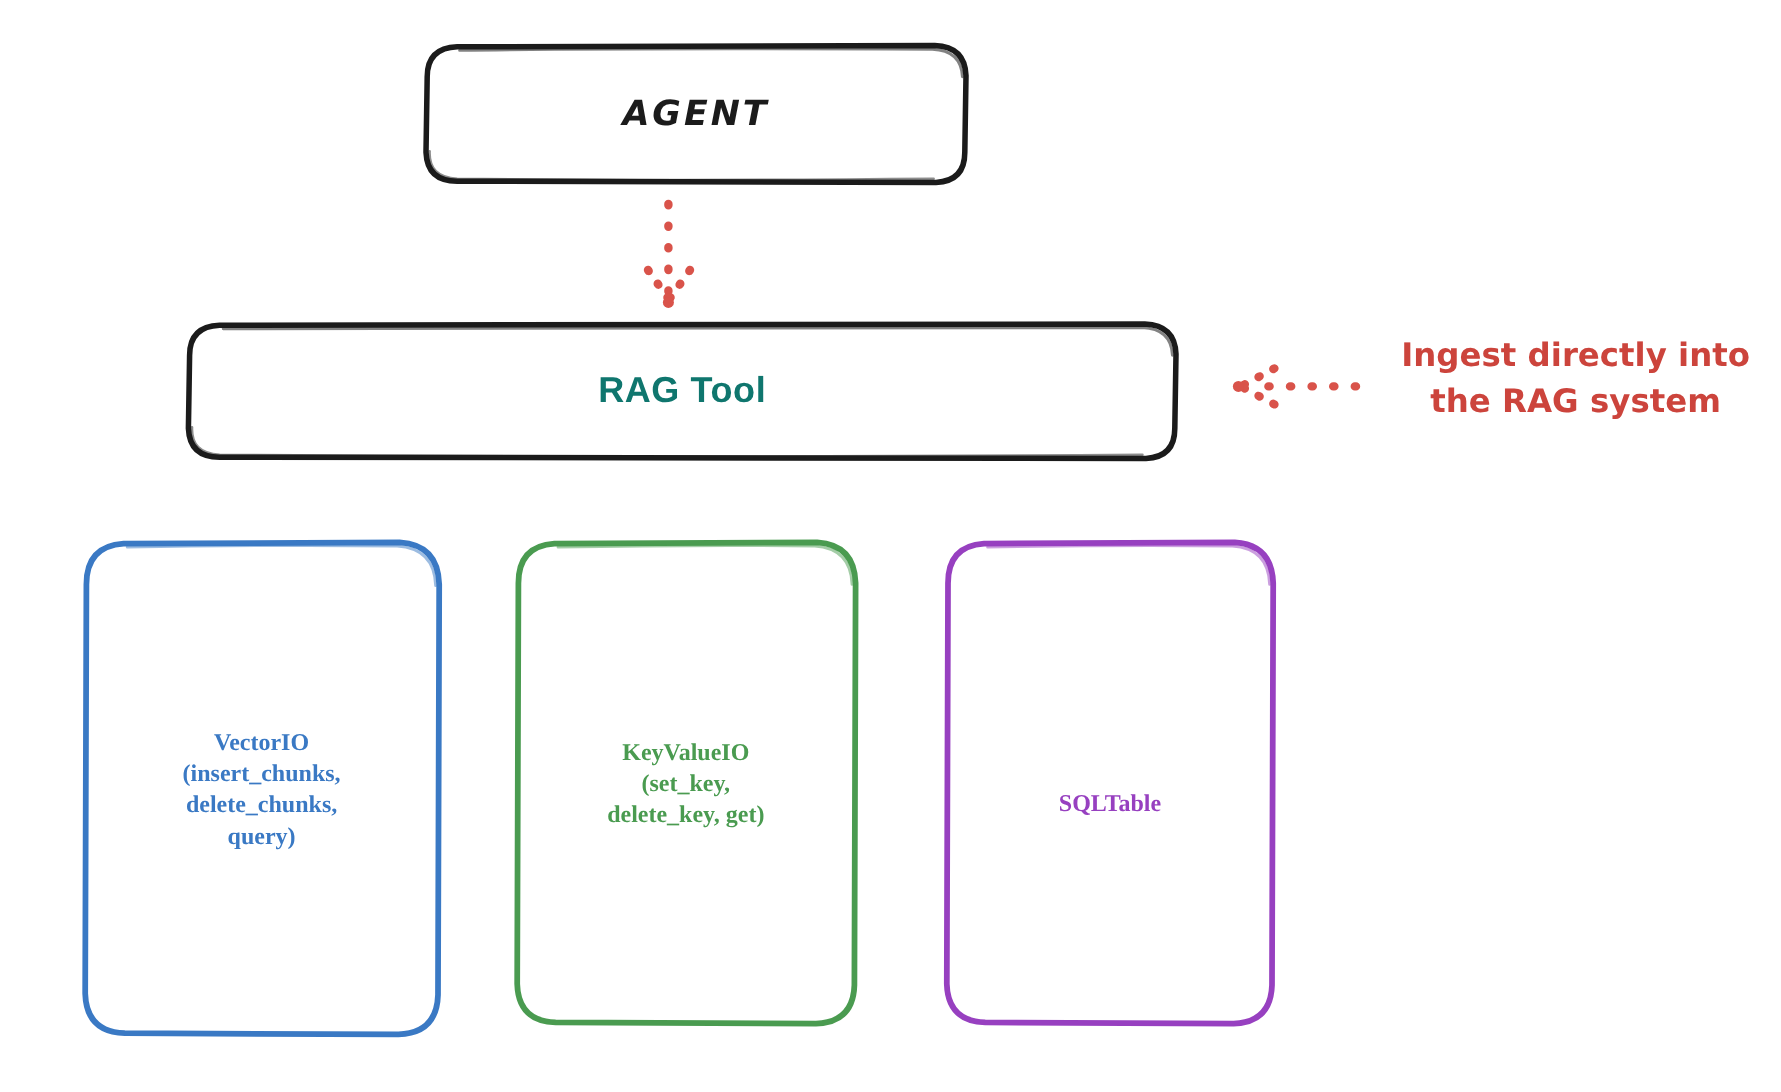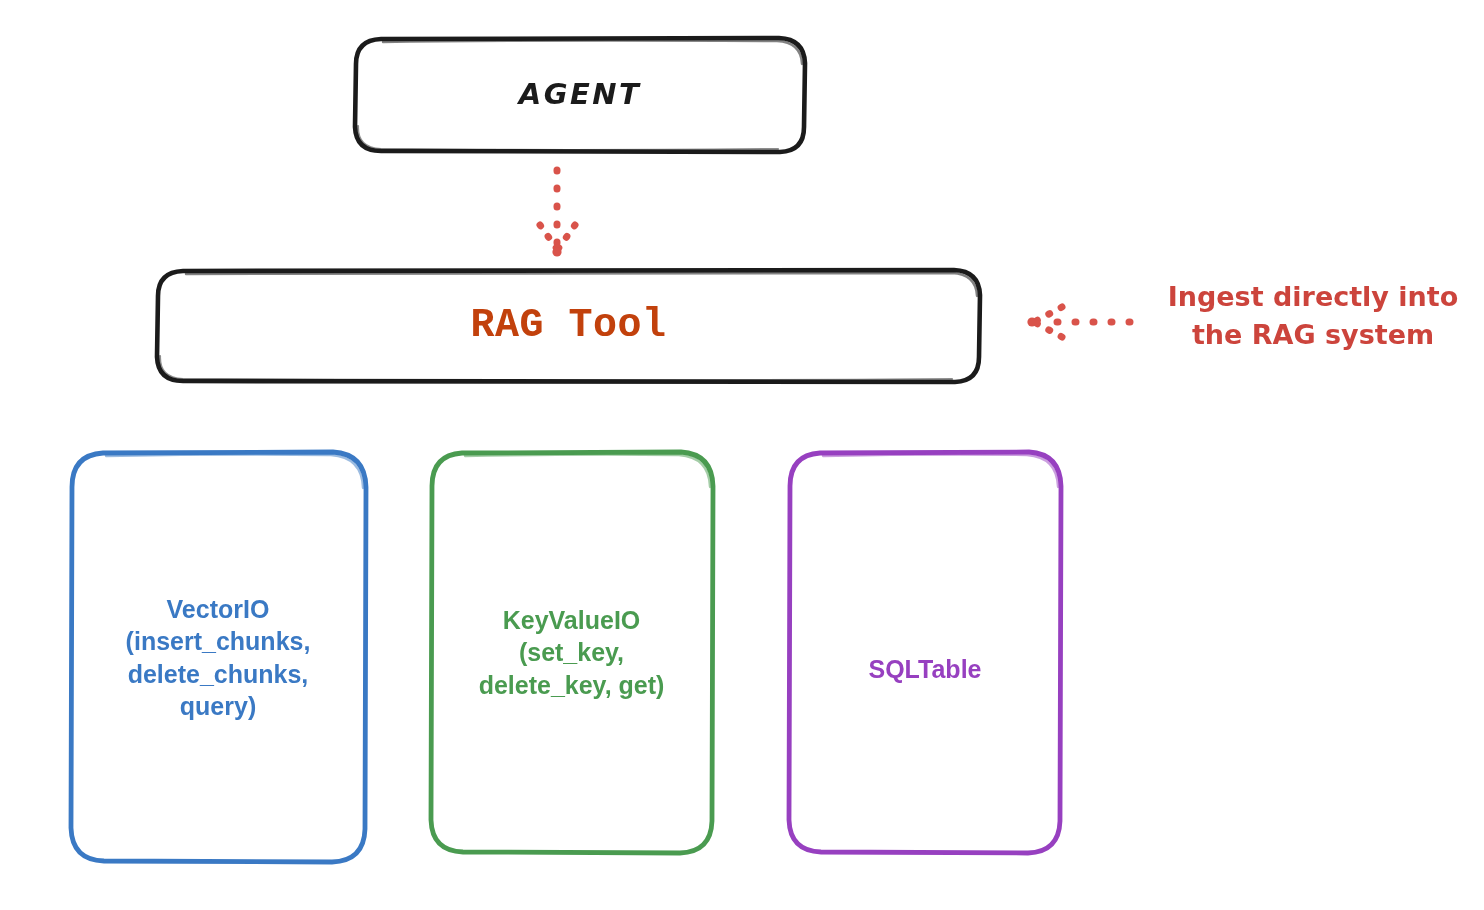--- a/index.html
+++ b/index.html
@@ -51,31 +51,31 @@
   }
 
   
   #rag-tool-node {
     left: 157px;
     top: 270px;
     width: 823px;
     height: 112px;
   }
   #rag-tool-node .node-label {
-    font-family: Liberation Mono, monospace;
-    font-size: 40px;
+    font-family: Liberation Sans, sans-serif;
+    font-size: 30px;
     font-weight: 600;
     letter-spacing: 0.5px;
-    color: #c2410c;
+    color: #0f766e;
   }
 
   
   .provider .node-label {
-    font-family: Liberation Sans, sans-serif;
-    font-size: 25px;
+    font-family: Liberation Serif, serif;
+    font-size: 20px;
     font-weight: 600;
     line-height: 1.3;
   }
   .provider .node-label.secondary {
     margin-top: 34px;
   }
 
   #vector-io-node {
     left: 70px;
     top: 452px;

